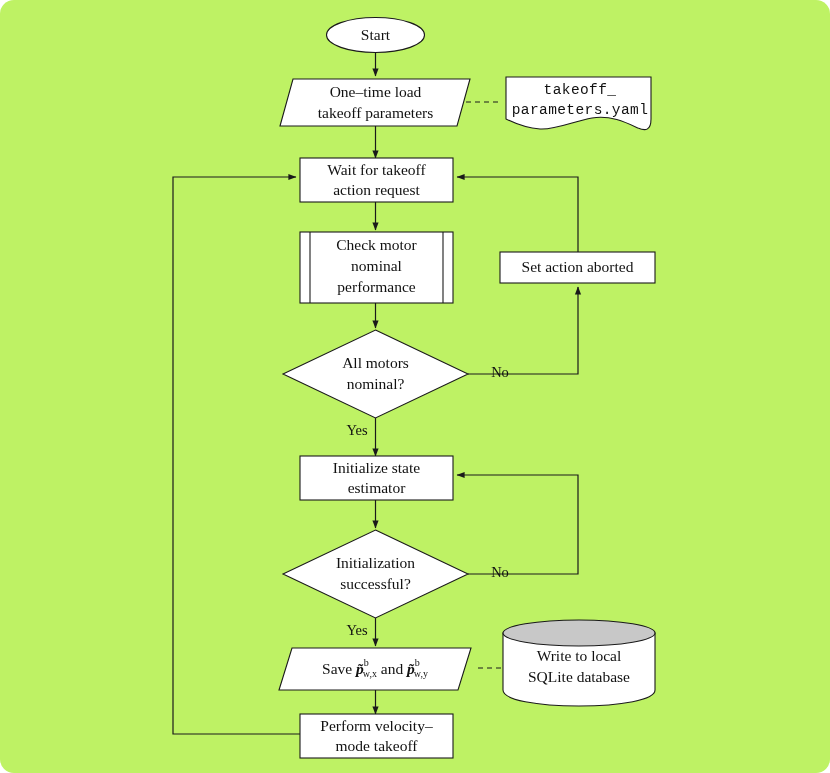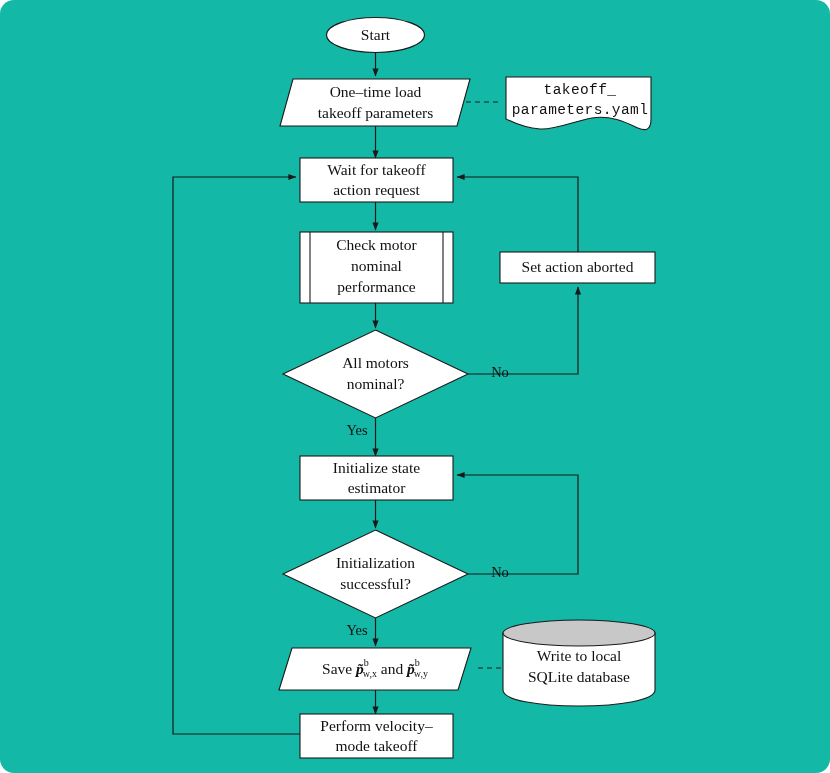--- a/index.html
+++ b/index.html
@@ -10,21 +10,21 @@
   body {
     width: 830px;
     height: 773px;
     font-family: "Liberation Serif", serif;
     overflow: hidden;
   }
   #canvas {
     position: relative;
     width: 830px;
     height: 773px;
-    background: #14b8a6;
+    background: #bef264;
     border-radius: 14px;
     overflow: hidden;
   }
   svg#flow {
     position: absolute;
     left: 0;
     top: 0;
     width: 830px;
     height: 773px;
   }

